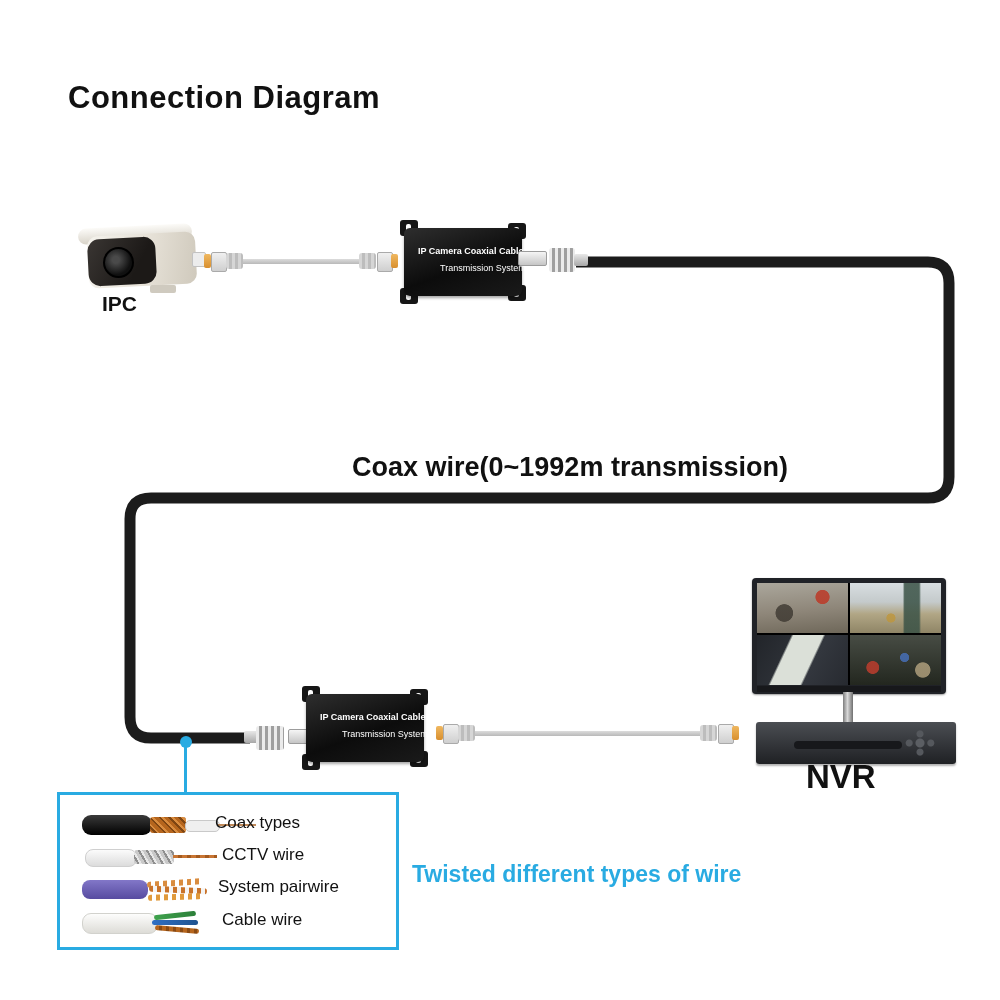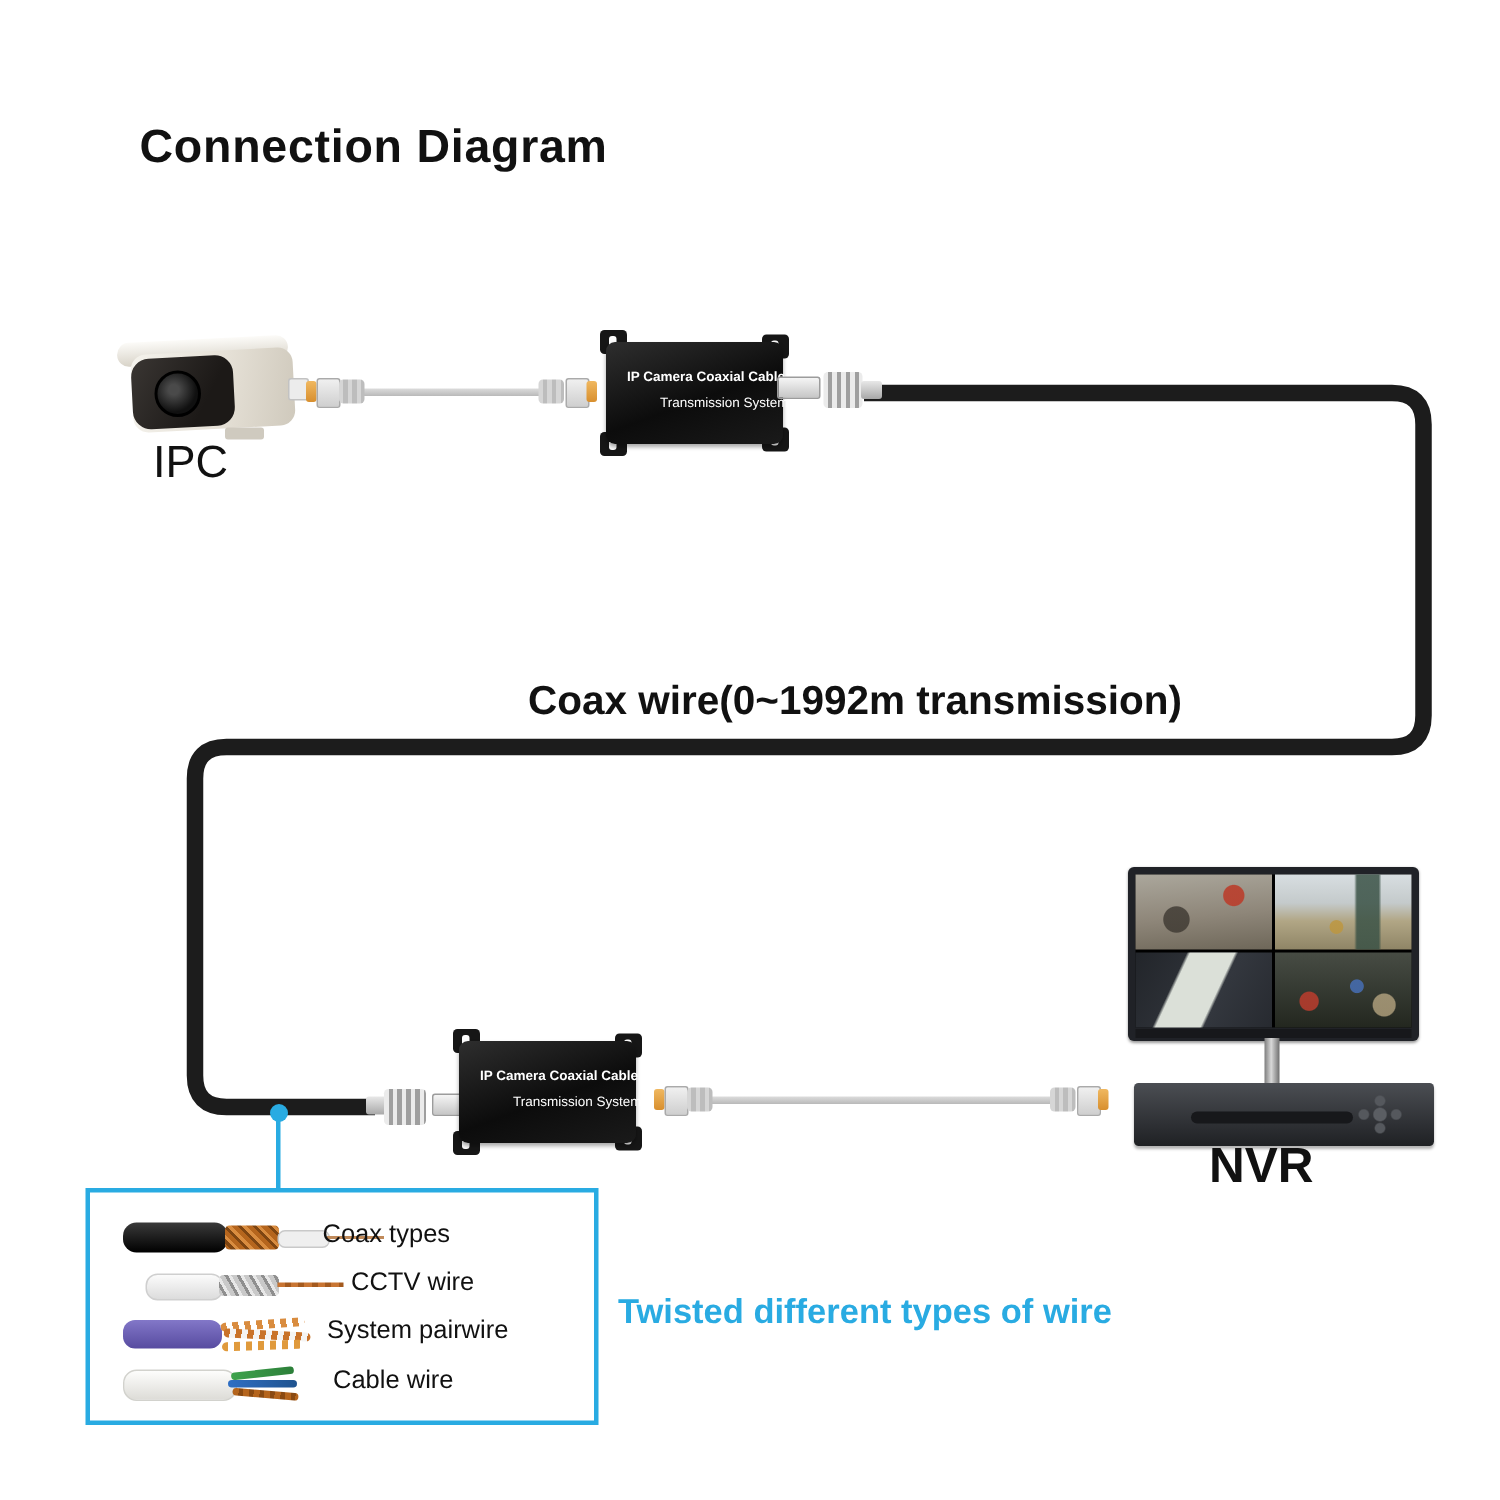--- a/index.html
+++ b/index.html
@@ -1,22 +1,22 @@
 <!DOCTYPE html>
 <html><head>
 <meta charset="utf-8">
 <style>
   html,body{margin:0;padding:0;background:#ffffff;}
   #page{position:relative;width:1000px;height:1000px;background:#ffffff;overflow:hidden;
         font-family:"Liberation Sans", sans-serif;color:#111;}
   .abs{position:absolute;}
 
   
-  .title{left:93px;top:80px;font-size:31px;font-weight:bold;letter-spacing:.5px;}
-  .ipc-label{left:102px;top:292px;font-size:30px;font-weight:normal;}
+  .title{left:68px;top:80px;font-size:31px;font-weight:bold;letter-spacing:.5px;}
+  .ipc-label{left:102px;top:292px;font-size:21px;font-weight:bold;}
   .coax-label{left:352px;top:452px;font-size:27px;font-weight:bold;white-space:nowrap;}
   .nvr-label{left:806px;top:758px;font-size:33px;font-weight:bold;}
   .support-label{left:412px;top:861px;font-size:23px;font-weight:bold;color:#29abe2;white-space:nowrap;}
 
   
   .cam-shade{left:78px;top:226px;width:114px;height:16px;border-radius:8px;
              background:linear-gradient(180deg,#fcfbf8,#d8d3c8);transform:rotate(-3deg);}
   .cam-body{left:88px;top:234px;width:108px;height:52px;border-radius:10px;
             background:linear-gradient(100deg,#f4f2ec 0%,#e6e1d7 55%,#cfc9bc 100%);transform:rotate(-3deg);}
   .cam-front{left:88px;top:238px;width:68px;height:47px;border-radius:12px;
@@ -176,21 +176,21 @@
   <div class="abs legend">
 
     <div class="lrow" style="top:17px;">
       <div class="wire-piece" style="left:22px;margin-top:-10px;width:70px;height:20px;border-radius:9px;background:linear-gradient(180deg,#3a3a3a,#000);"></div>
       <div class="wire-piece" style="left:90px;margin-top:-8px;width:36px;height:16px;background:repeating-linear-gradient(45deg,#b5651d 0 3px,#7e4512 3px 5px,#d98c3f 5px 7px);border-radius:3px;"></div>
       <div class="wire-piece" style="left:125px;margin-top:-5px;width:33px;height:10px;background:#efefef;border:1px solid #c9c9c9;border-radius:5px;"></div>
       <div class="wire-piece" style="left:158px;margin-top:-1px;width:38px;height:2px;background:#c08a5a;"></div>
       <span class="lbl" style="left:155px;">Coax types</span>
     </div>
 
-    <div class="lrow" style="top:49px;margin-left:12px;">
+    <div class="lrow" style="top:49px;">
       <div class="wire-piece" style="left:25px;margin-top:-8px;width:50px;height:16px;border-radius:8px;background:linear-gradient(180deg,#fbfbfb,#dcdcdc);border:1px solid #cfcfcf;"></div>
       <div class="wire-piece" style="left:74px;margin-top:-7px;width:40px;height:14px;background:repeating-linear-gradient(60deg,#c9c9c9 0 3px,#8f8f8f 3px 5px,#e8e8e8 5px 7px);border-radius:3px;"></div>
       <div class="wire-piece" style="left:113px;margin-top:-2px;width:44px;height:3px;background:repeating-linear-gradient(90deg,#c87533 0 5px,#a45a1e 5px 9px);"></div>
       <span class="lbl" style="left:162px;">CCTV wire</span>
     </div>
 
     <div class="lrow" style="top:81px;">
       <div class="wire-piece" style="left:22px;margin-top:-9px;width:66px;height:19px;border-radius:8px;background:linear-gradient(180deg,#8277c8,#574ba0);"></div>
       <div class="wire-piece" style="left:87px;margin-top:-9px;width:56px;height:6px;transform:rotate(-4deg);background:repeating-linear-gradient(90deg,#d98c3f 0 4px,#fff 4px 8px);border-radius:3px;"></div>
       <div class="wire-piece" style="left:89px;margin-top:-2px;width:58px;height:6px;transform:rotate(3deg);background:repeating-linear-gradient(90deg,#c9732a 0 4px,#f4f4f4 4px 8px);border-radius:3px;"></div>

